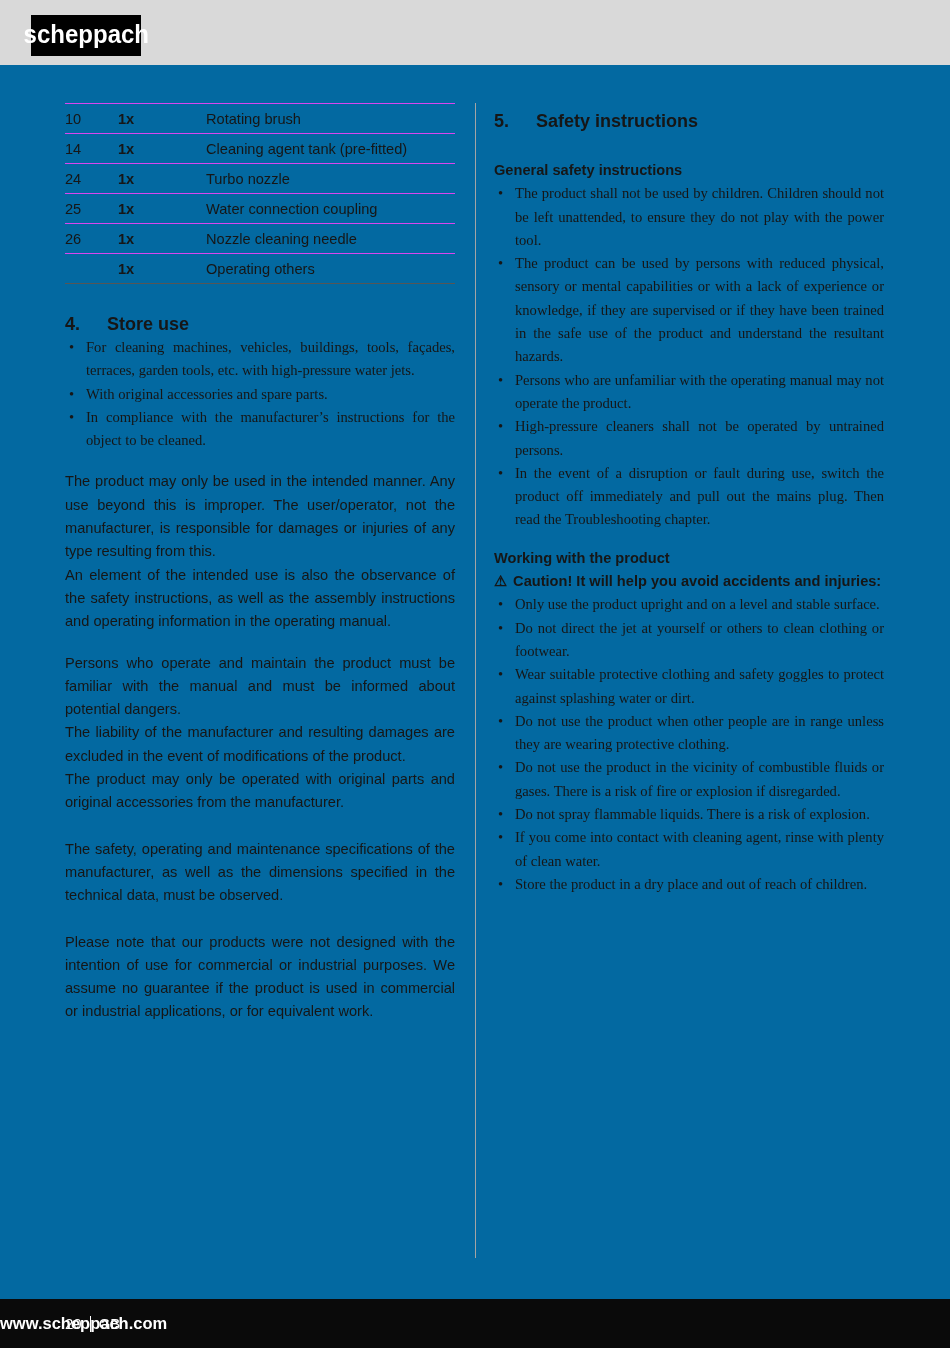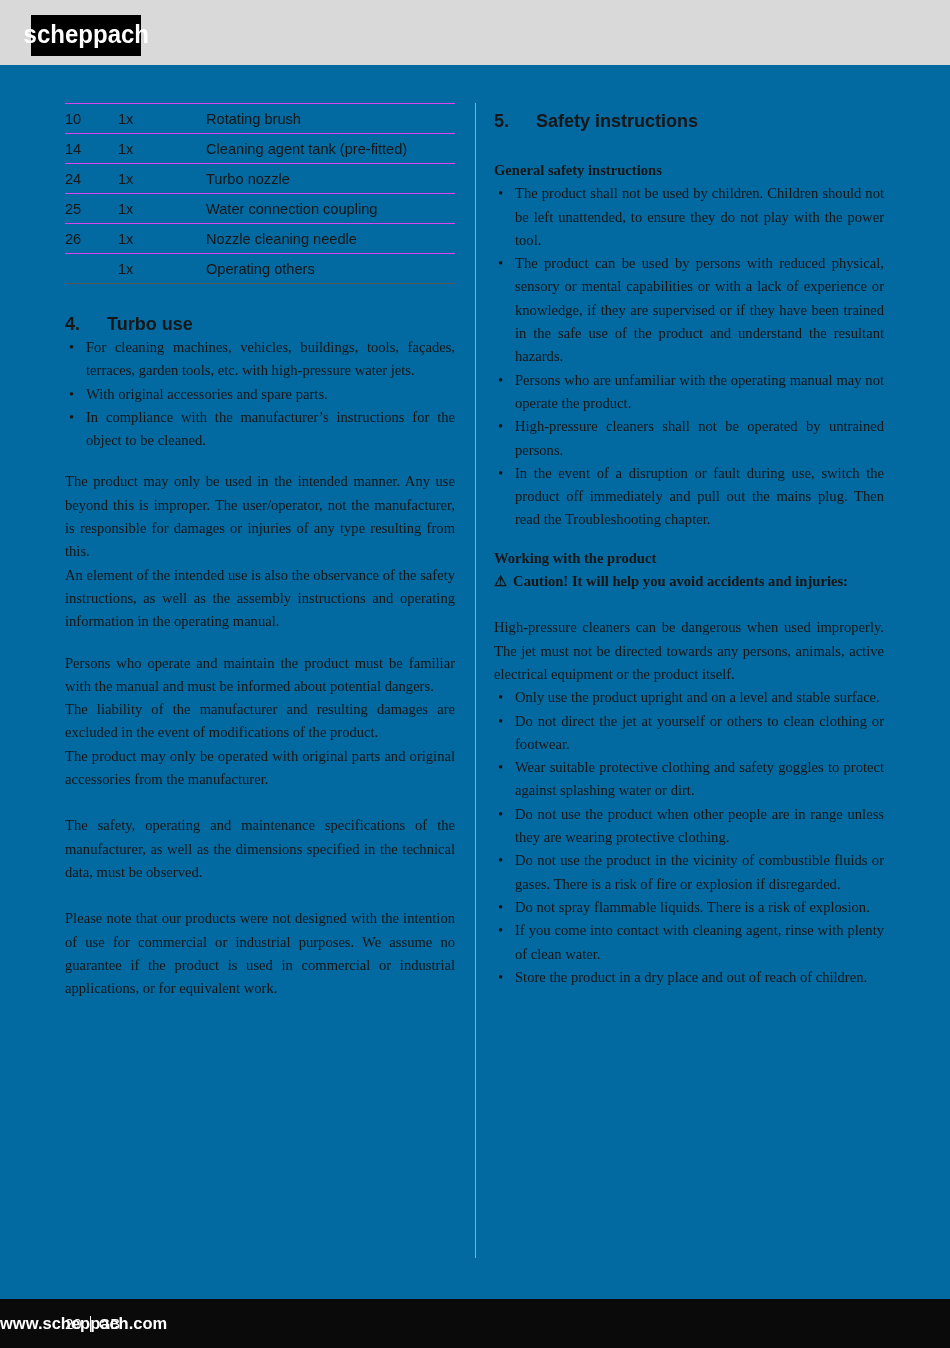--- a/index.html
+++ b/index.html
@@ -66,33 +66,33 @@
     font-size: 14.6px;
     line-height: normal;
   }
   table.parts td {
     border-top: 1px solid #d946ef;
     height: 29px;
     padding: 0;
     vertical-align: middle;
   }
   td.c-no  { width: 53px; padding-left: 8px; }
-  td.c-qty { width: 88px; }
+  td.c-qty { width: 88px; font-weight: bold; }
 
   h2.section {
     display: flex;
     margin: 29px 0 0 0;
     font-size: 18px;
     font-weight: bold;
     line-height: 23px;
   }
   h2.section .num { width: 42px; flex: none; }
   .col-right h2.section { margin-top: 7px; }
 
-  p { margin: 0; text-align: justify; font-family: Liberation Serif, serif; }
+  p { margin: 0; text-align: justify; }
   .bold { font-weight: bold; }
   .mt  { margin-top: 23px; }
   .mt-sm { margin-top: 18px; }
   .mt-lg { margin-top: 26px; }
   .mt-md { margin-top: 15px; }
 
   ul.bullets {
     list-style: none;
     margin: 0;
     padding: 0;
@@ -185,21 +185,21 @@
         <tr>
           <td class="c-no"></td>
           <td class="c-qty">1x</td>
           <td class="c-name">Operating others</td>
         </tr>
       </tbody>
     </table>
 
     <h2 class="section">
       <span class="num">4.</span>
-      <span>Turbo use</span>
+      <span>Store use</span>
     </h2>
 
 
     <ul class="bullets">
       <li>For cleaning machines, vehicles, buildings, tools, façades, terraces, garden tools, etc. with high-pressure water jets.</li>
       <li>With original accessories and spare parts.</li>
       <li>In compliance with the manufacturer’s instructions for the object to be cleaned.</li>
     </ul>
 
     <p class="mt-sm">The product may only be used in the intended manner. Any use beyond this is improper. The user/operator, not the manufacturer, is responsible for damages or injuries of any type resulting from this.</p>
@@ -231,21 +231,20 @@
       <li>High-pressure cleaners shall not be operated by untrained persons.</li>
       <li>In the event of a disruption or fault during use, switch the product off immediately and pull out the mains plug. Then read the Troubleshooting chapter.</li>
     </ul>
 
     <p class="bold mt-md">Working with the product</p>
 
     <p class="bold caution">
       <span class="warn-sym">⚠</span><span>Caution! It will help you avoid accidents and injuries:</span>
     </p>
 
-    <p class="mt">High-pressure cleaners can be dangerous when used improperly. The jet must not be directed towards any persons, animals, active electrical equipment or the product itself.</p>
 
     <ul class="bullets mt">
       <li>Only use the product upright and on a level and stable surface.</li>
       <li>Do not direct the jet at yourself or others to clean clothing or footwear.</li>
       <li>Wear suitable protective clothing and safety goggles to protect against splashing water or dirt.</li>
       <li>Do not use the product when other people are in range unless they are wearing protective clothing.</li>
       <li>Do not use the product in the vicinity of combustible fluids or gases. There is a risk of fire or explosion if disregarded.</li>
       <li>Do not spray flammable liquids. There is a risk of explosion.</li>
       <li>If you come into contact with cleaning agent, rinse with plenty of clean water.</li>
       <li>Store the product in a dry place and out of reach of children.</li>

